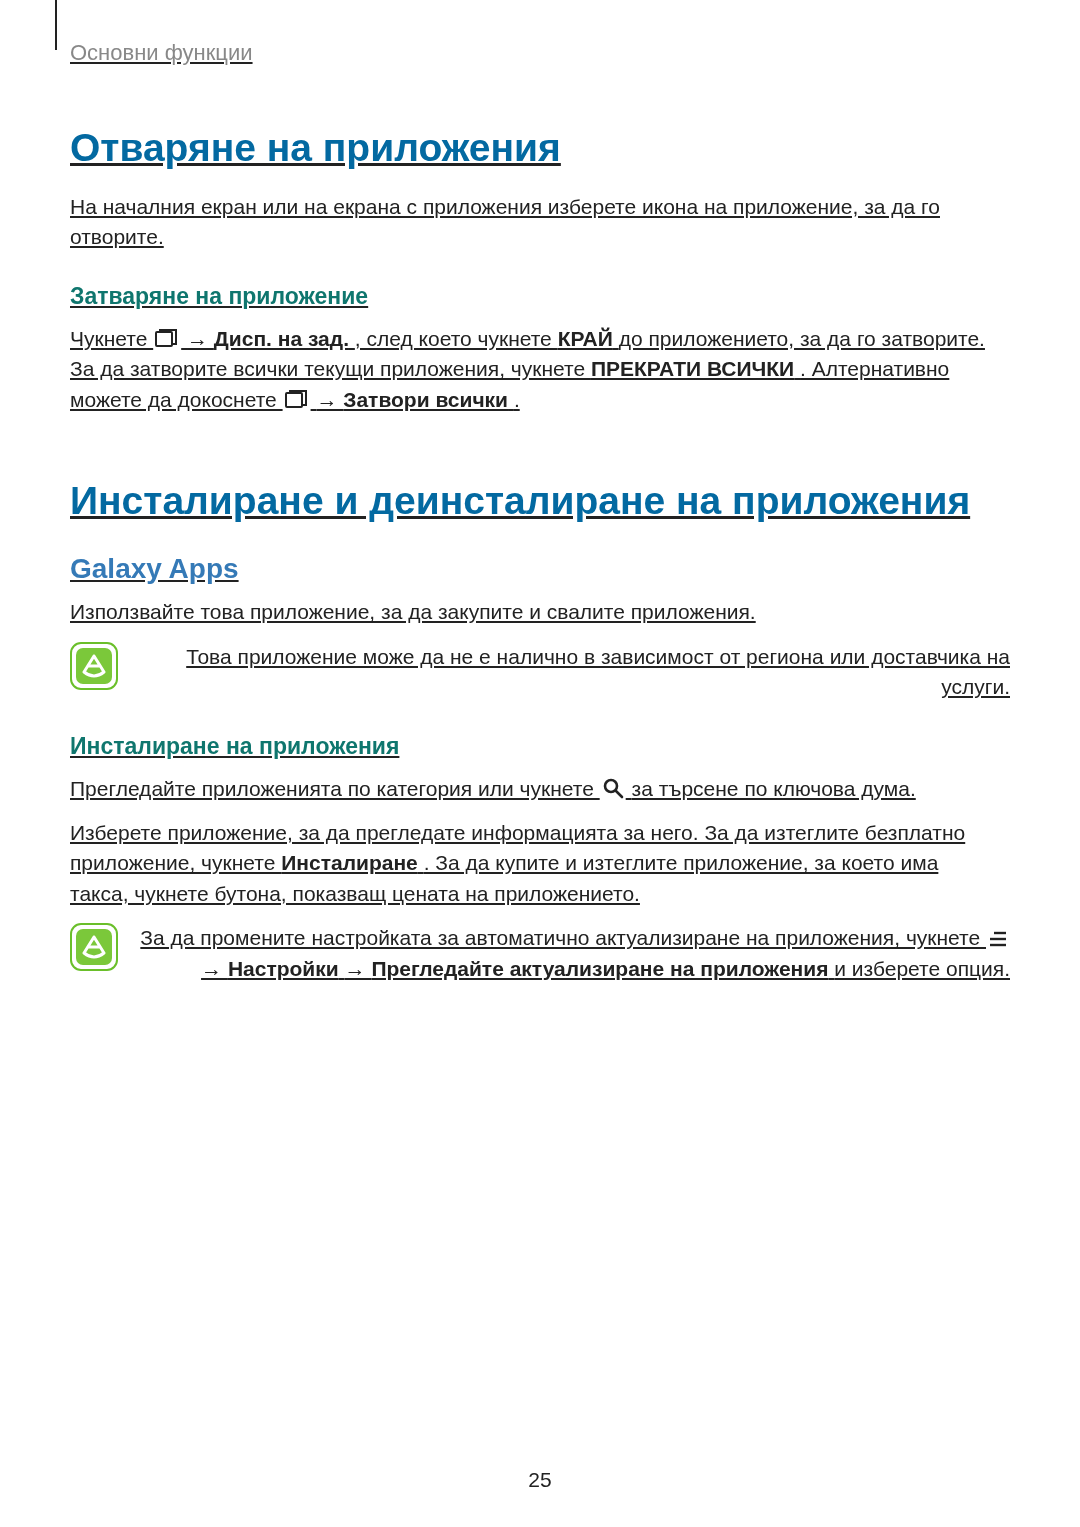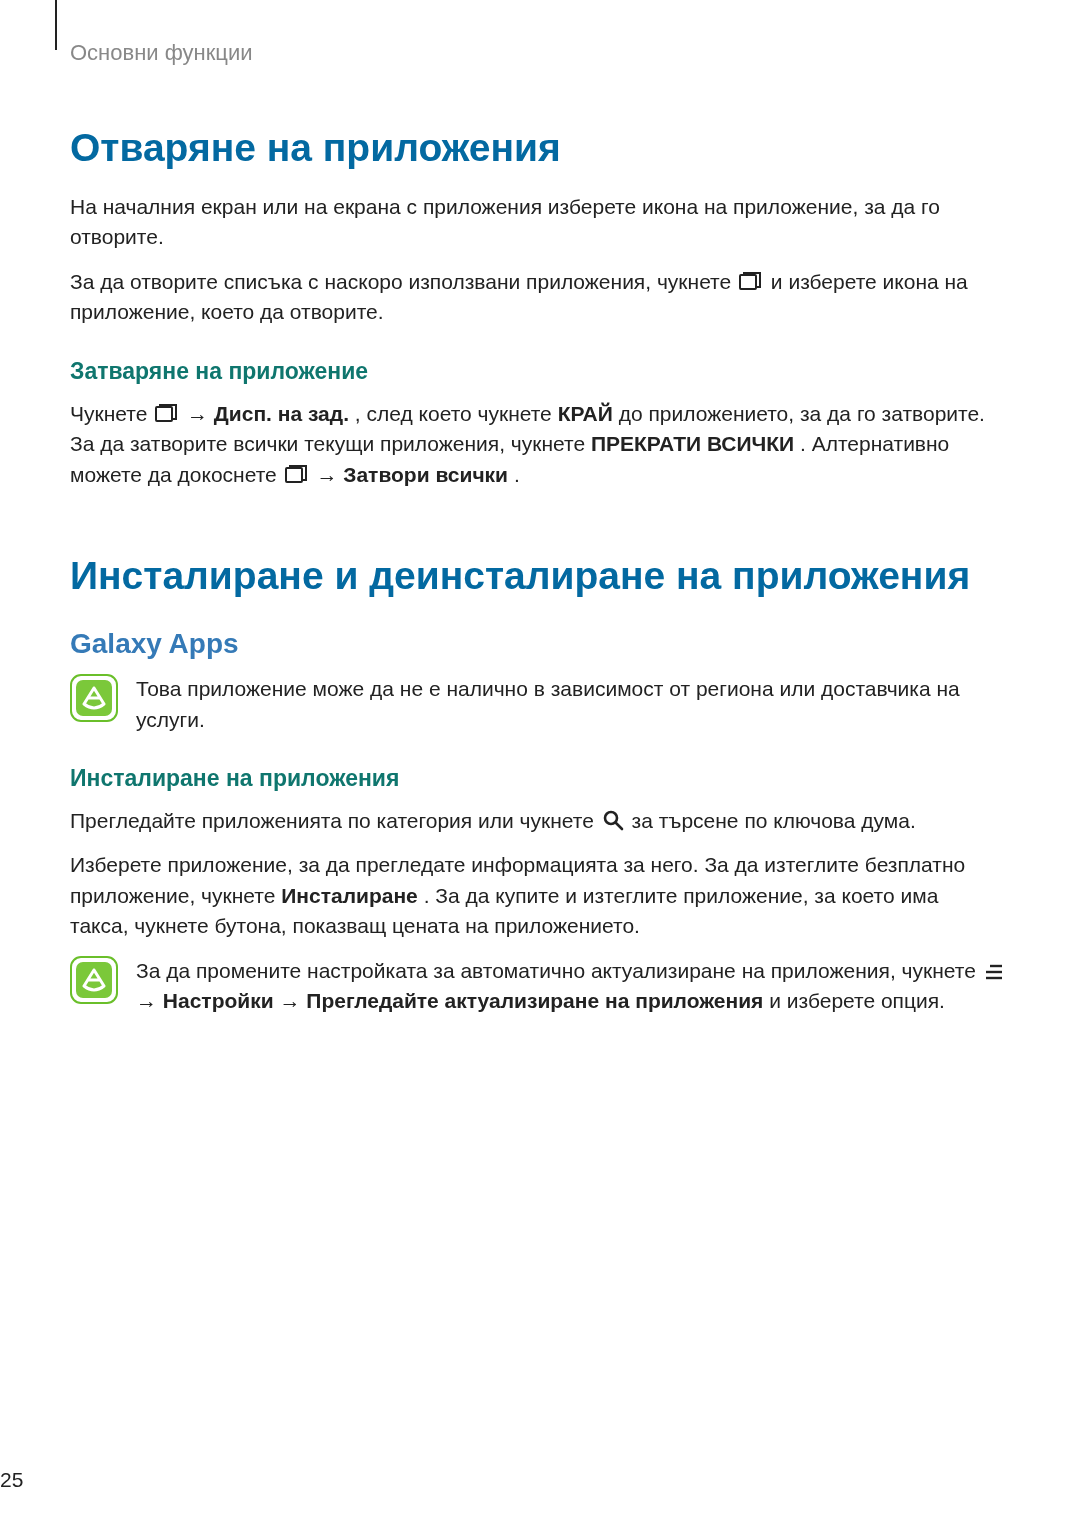--- a/index.html
+++ b/index.html
@@ -9,20 +9,21 @@
     font-family: Arial, Helvetica, sans-serif;
     color: #222;
   }
   .page {
     width: 1080px;
     height: 1527px;
     margin: 0 auto;
     position: relative;
     box-sizing: border-box;
     padding: 30px 70px 0 70px;
+    text-decoration: underline;
   }
   .decor-line {
     position: absolute;
     top: 0;
     left: 55px;
     width: 2px;
     height: 50px;
     background: #222;
   }
   .section-header {
@@ -60,64 +61,56 @@
     display: inline-block;
     vertical-align: -3px;
     margin: 0 2px;
   }
   .icon-inline svg { display: block; }
   .note-row {
     display: flex;
     align-items: flex-start;
     gap: 18px;
     margin: 14px 0 24px 0;
+    text-align: right;
   }
   .note-icon {
     flex: 0 0 auto;
     width: 48px;
     height: 48px;
   }
   .note-text {
     flex: 1;
     font-size: 21px;
     line-height: 1.45;
   }
   .page-number {
     position: absolute;
     bottom: 35px;
     left: 0;
     width: 100%;
+    text-align: center;
     font-size: 21px;
     color: #222;
     margin-top: 12px;
   }
   .gap-large { height: 50px; }
 </style>
 </head>
 <body>
 
 <div class="page">
   <div class="decor-line"></div>
 
   <div class="section-header">Основни функции</div>
 
   <h1>Отваряне на приложения</h1>
 
   <p>На началния екран или на екрана с приложения изберете икона на приложение, за да го отворите.</p>
 
-  <p>
-    <span>За да отворите списъка с наскоро използвани приложения, чукнете </span>
-    <span class="icon-inline">
-      <svg width="24" height="20" viewBox="0 0 24 20">
-        <rect x="1" y="3" width="16" height="14" rx="1" fill="none" stroke="#222" stroke-width="2"></rect>
-        <path d="M5 3 V1 H21 V15 H17" fill="none" stroke="#222" stroke-width="2"></path>
-      </svg>
-    </span>
-    <span> и изберете икона на приложение, което да отворите.</span>
-  </p>
 
   <h3>Затваряне на приложение</h3>
 
   <p>
     <span>Чукнете </span>
     <span class="icon-inline">
       <svg width="24" height="20" viewBox="0 0 24 20">
         <rect x="1" y="3" width="16" height="14" rx="1" fill="none" stroke="#222" stroke-width="2"></rect>
         <path d="M5 3 V1 H21 V15 H17" fill="none" stroke="#222" stroke-width="2"></path>
       </svg>
@@ -139,20 +132,21 @@
     <span class="bold">Затвори всички</span>
     <span>.</span>
   </p>
 
   <div class="gap-large"></div>
 
   <h1>Инсталиране и деинсталиране на приложения</h1>
 
   <h2>Galaxy Apps</h2>
 
+  <p>Използвайте това приложение, за да закупите и свалите приложения.</p>
 
 
   <div class="note-row">
     <div class="note-icon">
       <svg width="48" height="48" viewBox="0 0 48 48">
         <rect x="1" y="1" width="46" height="46" rx="10" fill="#ffffff" stroke="#6abf2a" stroke-width="2"></rect>
         <rect x="6" y="6" width="36" height="36" rx="7" fill="#7bc83a"></rect>
         <path d="M14 30 L24 14 M24 14 L34 30 M18 24 L30 24 M14 30 Q24 38 34 30" fill="none" stroke="#ffffff" stroke-width="3" stroke-linecap="round"></path>
       </svg>
     </div>

